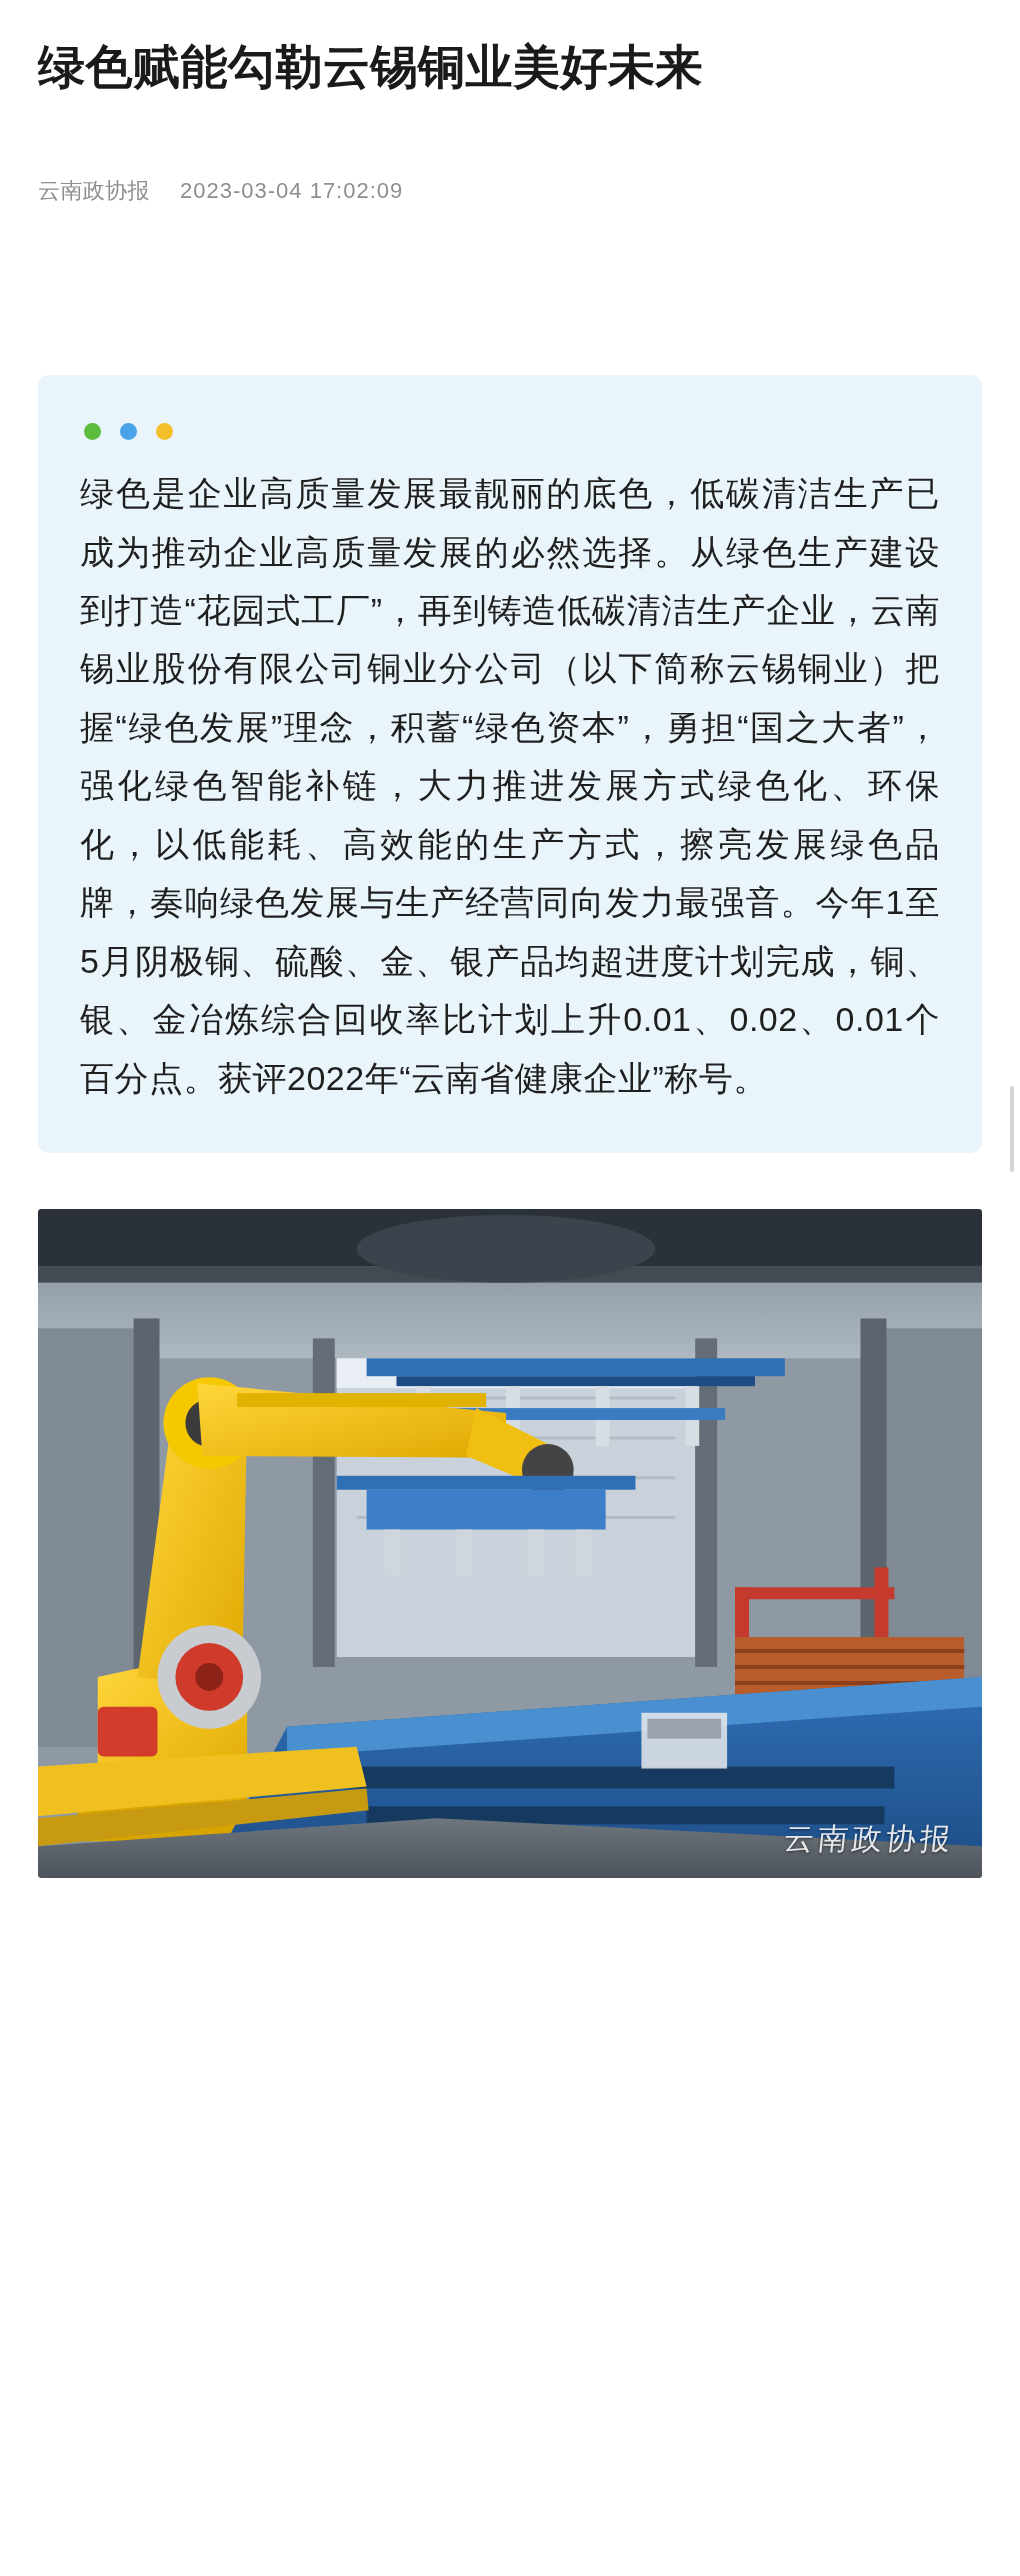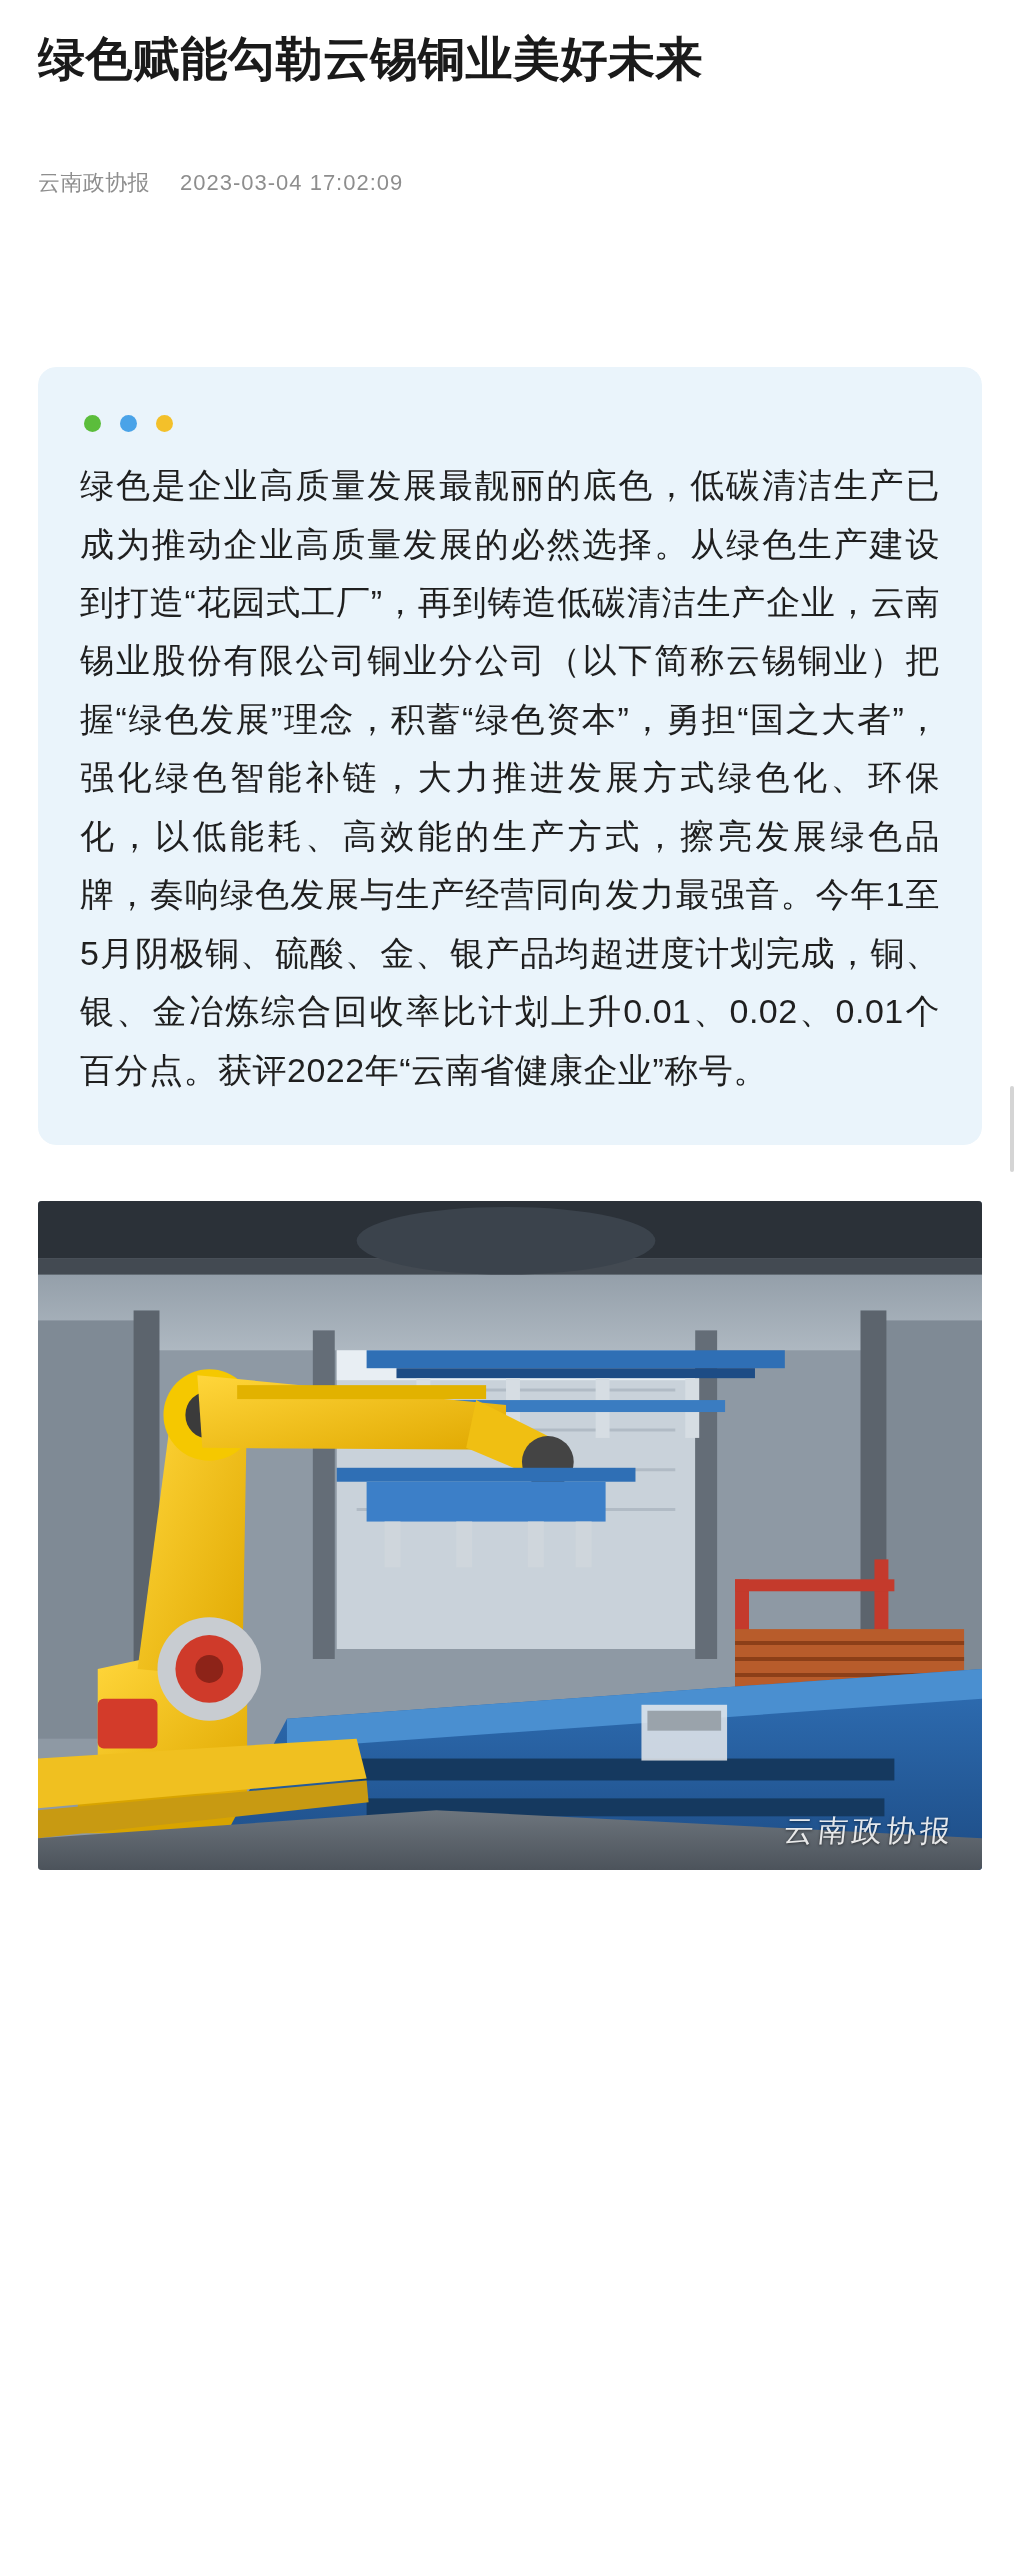--- a/index.html
+++ b/index.html
@@ -20,42 +20,42 @@
     background: #ffffff;
     box-sizing: border-box;
     padding: 0 38px;
   }
   .article-title {
     font-size: 47px;
     line-height: 1.32;
     font-weight: bold;
     color: #1a1a1a;
     letter-spacing: 0.5px;
-    padding-top: 28px;
+    padding-top: 36px;
     margin: 0 0 0 0;
     word-break: break-word;
   }
   .meta-row {
     display: flex;
     align-items: center;
     margin-top: 78px;
     color: #8e8e8e;
     font-size: 22px;
     letter-spacing: 0.4px;
   }
   .meta-source {
     margin-right: 30px;
   }
   .meta-time {
     letter-spacing: 1px;
   }
   .body-card {
     margin-top: 169px;
     background: #eaf4fb;
-    border-radius: 18px;
+    border-radius: 10px;
     padding: 40px 34px 46px 34px;
     position: relative;
     
     -webkit-mask-image:
       radial-gradient(circle at 10px 0, transparent 0 9px, #000 9.5px),
       radial-gradient(circle at 10px 100%, transparent 0 9px, #000 9.5px);
     -webkit-mask-size: 20px 100%, 20px 100%;
     -webkit-mask-repeat: repeat-x, repeat-x;
     -webkit-mask-position: top left, bottom left;
     mask-image:

